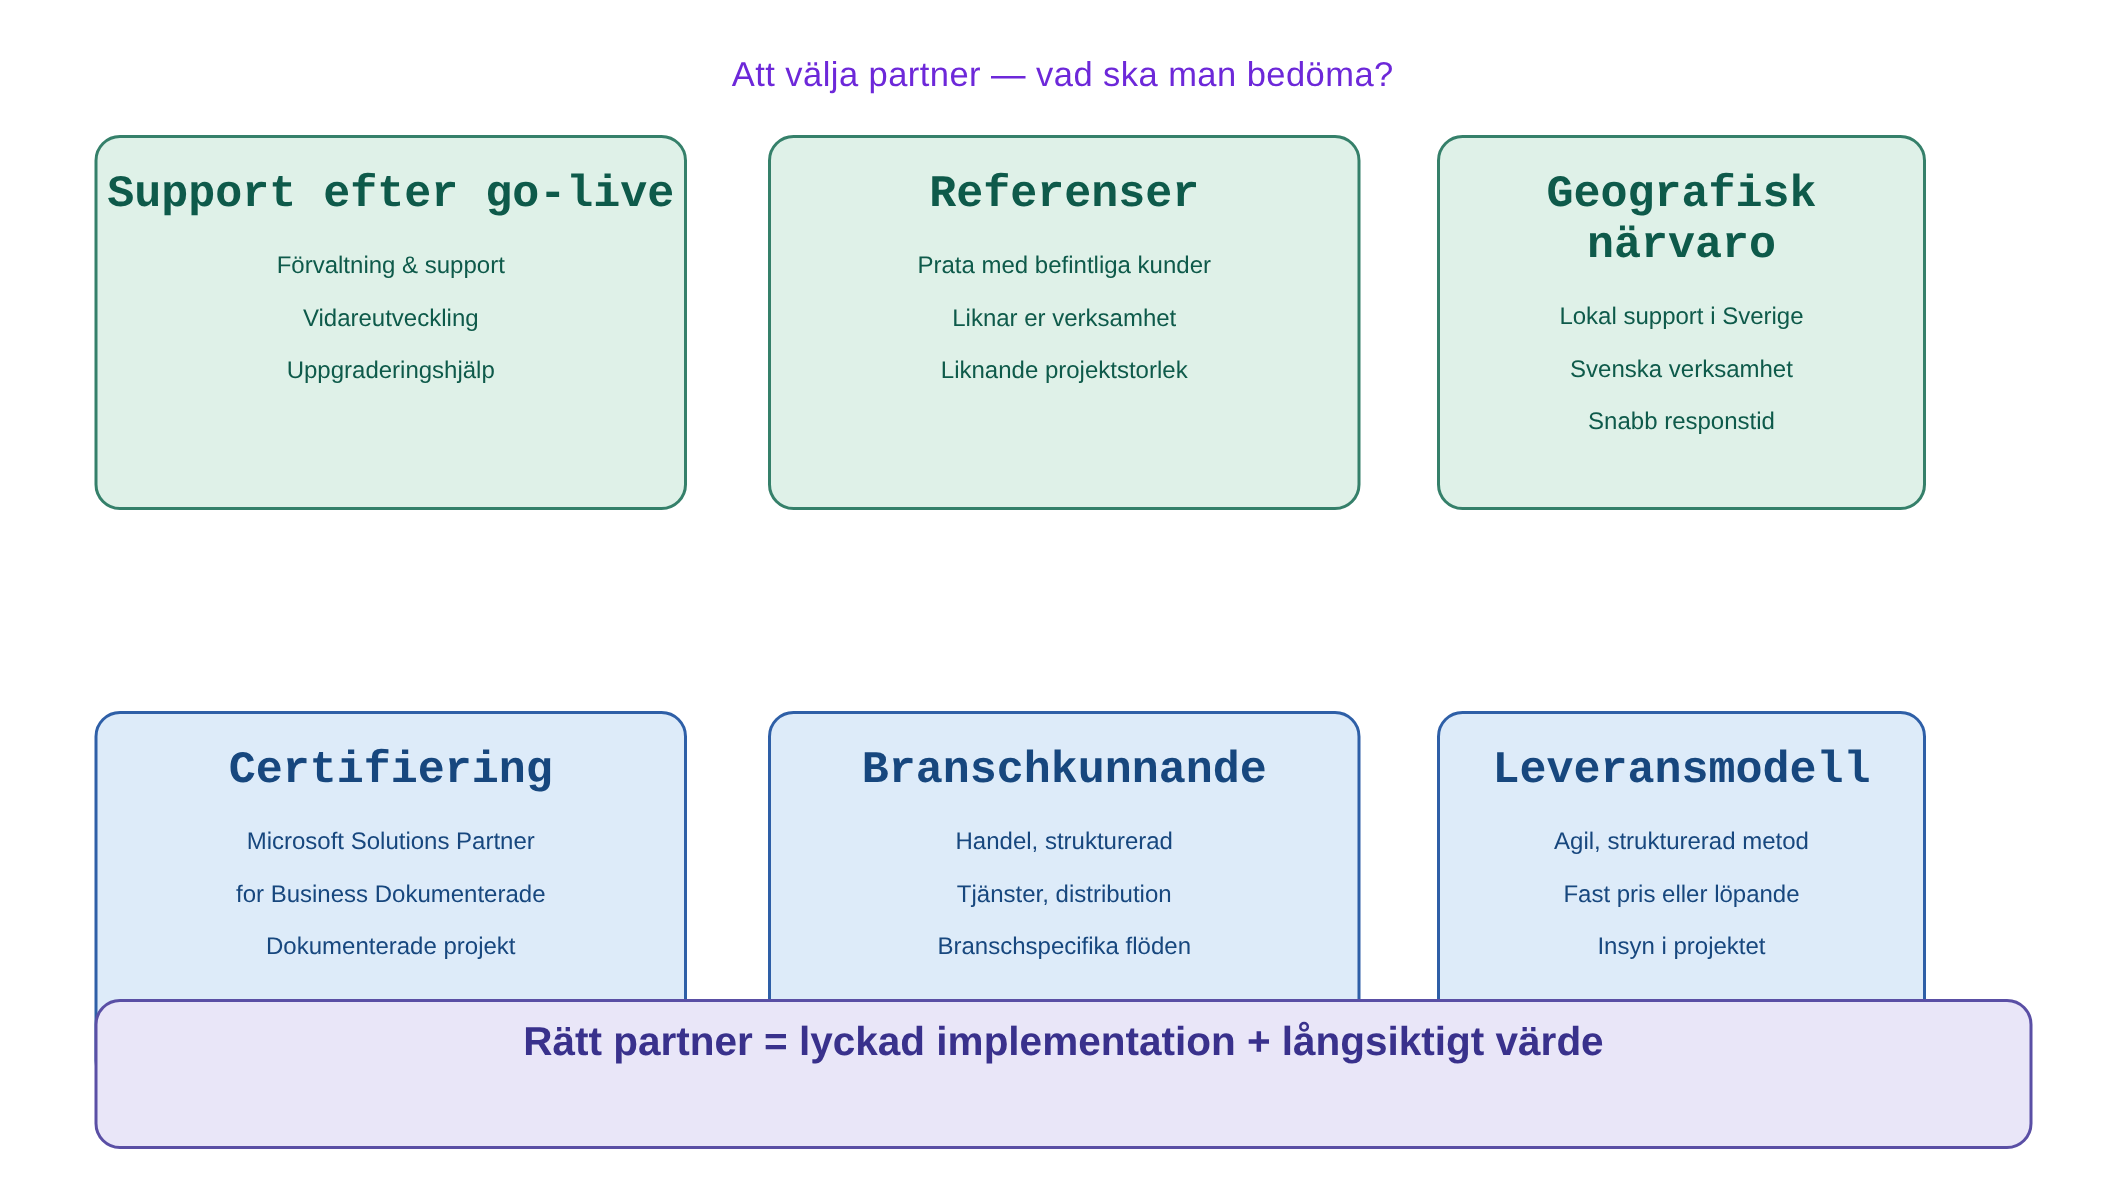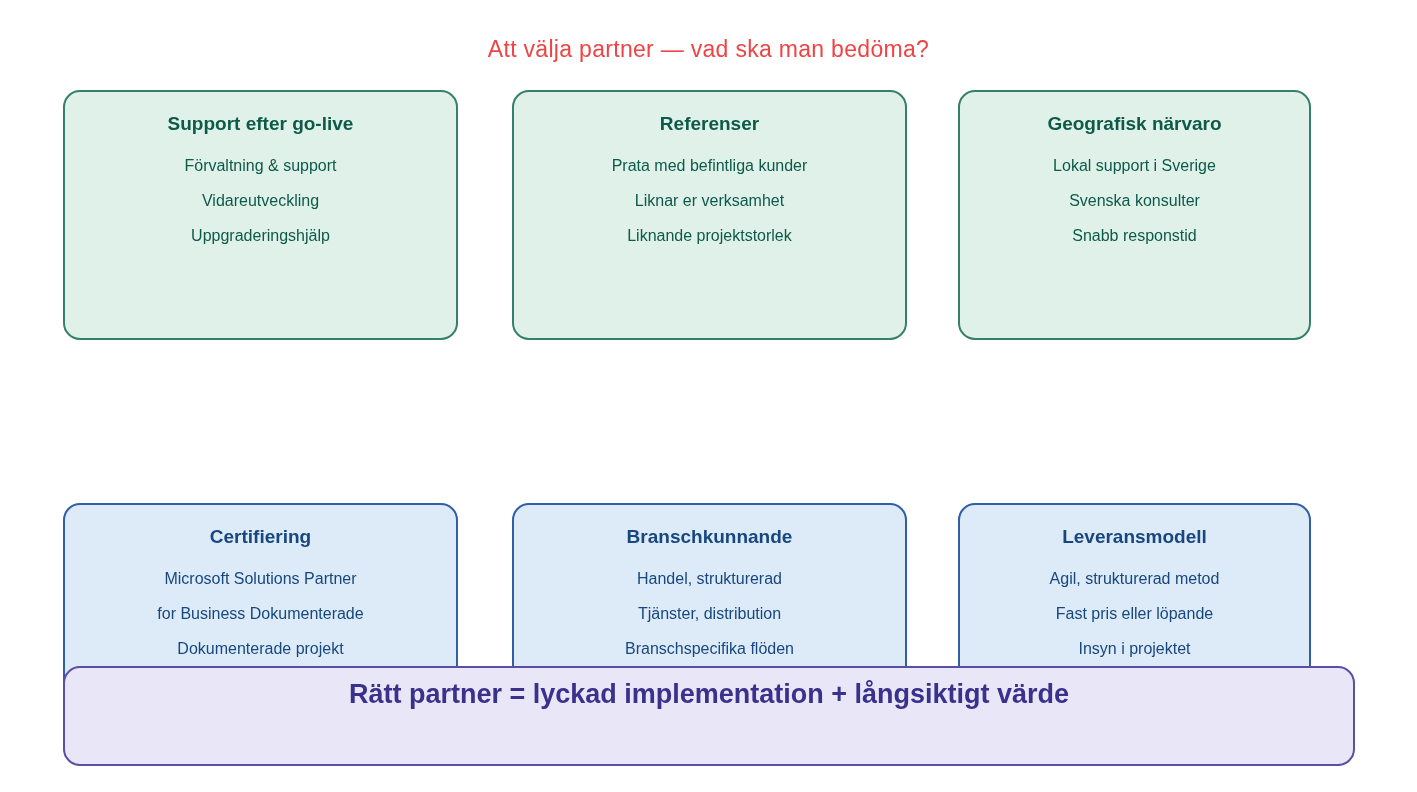--- a/index.html
+++ b/index.html
@@ -11,21 +11,21 @@
     font-family: "Liberation Sans", sans-serif;
     overflow: hidden;
   }
   .page-title {
     position: absolute;
     top: 36px;
     left: 0;
     width: 100%;
     text-align: center;
     font-size: 23px;
-    color: #ef4444;
+    color: #6d28d9;
     letter-spacing: 0.3px;
   }
   .card {
     position: absolute;
     width: 395px;
     height: 250px;
     box-sizing: border-box;
     border-radius: 17px;
     border: 2px solid;
     text-align: center;
@@ -34,36 +34,36 @@
   }
   .card.green {
     background: #dff1e8;
     border-color: #35806a;
     color: #0e5a4a;
   }
   .card.blue {
     background: #ddebf9;
     border-color: #2e5fa7;
     color: #17477e;
-    margin-top: 29px;
   }
   .card .card-title {
-    font-size: 19px;
+    font-size: 30px;
     font-weight: bold;
     margin: 0 0 13px 0;
+    font-family: Liberation Mono, monospace;
   }
   .card .card-item {
     font-size: 16px;
     line-height: 35px;
   }
   .row1 { top: 90px; }
   .row2 { top: 474px; }
   .col1 { left: 63px; }
   .col2 { left: 512px; }
-  .col3 { left: 958px; width: 353px; }
+  .col3 { left: 958px; width: 326px; }
   .banner {
     position: absolute;
     left: 63px;
     top: 666px;
     width: 1292px;
     height: 100px;
     box-sizing: border-box;
     background: #e9e6f8;
     border: 2px solid #5a4fa5;
     border-radius: 17px;
@@ -90,21 +90,21 @@
 <div class="card green row1 col2">
   <div class="card-title">Referenser</div>
   <div class="card-item">Prata med befintliga kunder</div>
   <div class="card-item">Liknar er verksamhet</div>
   <div class="card-item">Liknande projektstorlek</div>
 </div>
 
 <div class="card green row1 col3">
   <div class="card-title">Geografisk närvaro</div>
   <div class="card-item">Lokal support i Sverige</div>
-  <div class="card-item">Svenska konsulter</div>
+  <div class="card-item">Svenska verksamhet</div>
   <div class="card-item">Snabb responstid</div>
 </div>
 
 <div class="card blue row2 col1">
   <div class="card-title">Certifiering</div>
   <div class="card-item">Microsoft Solutions Partner</div>
   <div class="card-item">for Business Dokumenterade</div>
   <div class="card-item">Dokumenterade projekt</div>
 </div>
 

